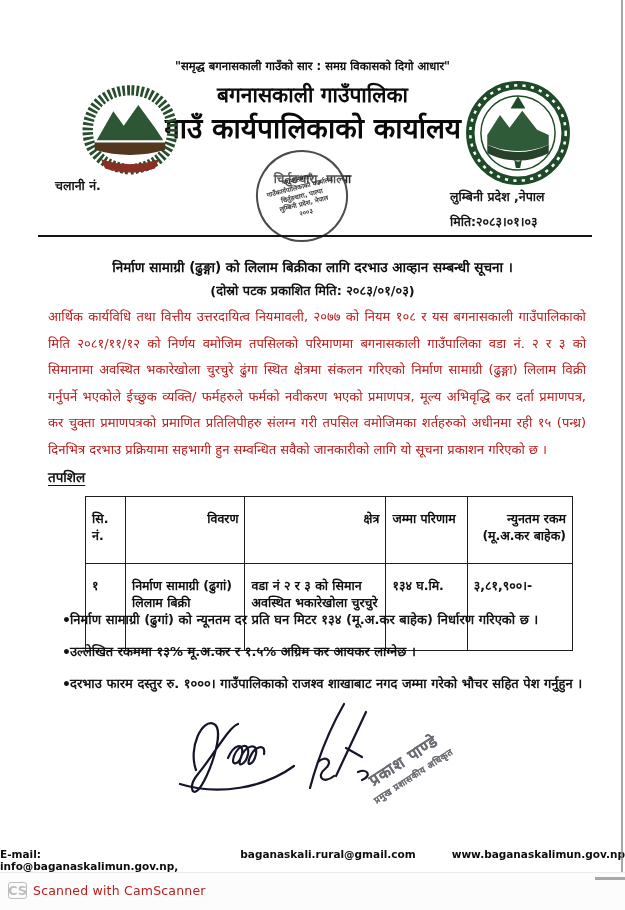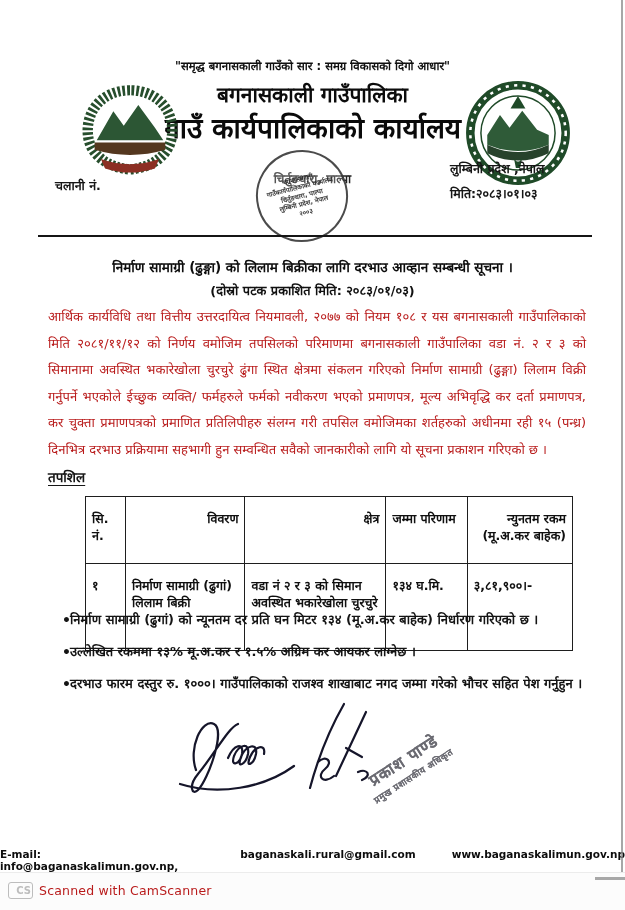--- a/index.html
+++ b/index.html
@@ -18,21 +18,21 @@
   .emblem-right{top:80px; left:465px; width:106px; height:106px;}
   .round-stamp{
     top:150px; left:256px; width:88px; height:88px; border-radius:50%;
     border:2px solid #3c3c3c; transform:rotate(-14deg); z-index:2;
     display:flex; flex-direction:column; align-items:center; justify-content:center;
     font-size:6.6px; line-height:1.3; font-weight:700; color:#2d2d2d; text-align:center;
     background:rgba(255,255,255,0.25); opacity:.92;
   }
   .round-stamp div{white-space:nowrap;}
   .meta-left{top:173px; left:55px; font-size:12.5px; font-weight:700; line-height:25px;}
-  .meta-right{top:156px; left:450px; font-size:12.5px; font-weight:700; line-height:25px;}
+  .meta-right{top:184px; left:450px; font-size:12.5px; font-weight:700; line-height:25px;}
   .hrule{top:235px; left:38px; width:554px; height:0; border-top:2.3px solid #151515; z-index:3;}
   
   .title{top:258px; left:0; width:100%; text-align:center; font-size:13.5px; font-weight:700; color:#0d0d0d;}
   .subtitle{top:281px; left:0; width:100%; text-align:center; font-size:12.8px; font-weight:700; color:#111;}
   .body-par{
     top:304px; left:48px; width:538px; font-size:13px; line-height:26.5px;
     text-align:justify; color:#b91c1c; font-weight:500;
   }
   .tapasil{top:468px; left:48px; font-size:13.5px; font-weight:700; text-decoration:underline; text-underline-offset:3px;}
   
@@ -63,21 +63,21 @@
   .sig-stamp .ti{font-size:9px; letter-spacing:.5px; margin-top:1px;}
   
   .footer{top:848px; left:0; width:100%; display:flex; justify-content:center; gap:36px;
     font-size:10.5px; font-weight:700; color:#0d0d0d;}
   
   .scan-edge-right{top:0; right:2px; width:1.6px; height:874px; background:#8a8a8a; opacity:.75;}
   .scan-bottom{top:872px; left:0; width:625px; height:38px; background:#fcfcfc; border-top:1px solid #ececec;}
   .scan-corner{top:877px; right:0px; width:30px; height:3px; background:#6f6f6f; opacity:.6;}
   .camscanner{top:882px; left:8px; display:flex; align-items:center; gap:6px; color:#c2c2c2;}
   .cs-badge{width:17px; height:15px; border:1.6px solid #bdbdbd; border-radius:3px;
-    font-size:10px; font-weight:700; display:flex; align-items:center; justify-content:center; color:#bdbdbd;padding-left:6px;}
+    font-size:13px; font-weight:700; display:flex; align-items:center; justify-content:center; color:#bdbdbd;}
   .cs-text{font-size:12.5px; color:#b91c1c; letter-spacing:.2px;}
 </style>
 </head>
 <body>
 
 <div class="page">
 
   <div class="abs slogan">"समृद्ध बगनासकाली गाउँको सार : समग्र विकासको दिगो आधार"</div>
   <div class="abs muni">बगनासकाली गाउँपालिका</div>
   <div class="abs office">गाउँ कार्यपालिकाको कार्यालय</div>

